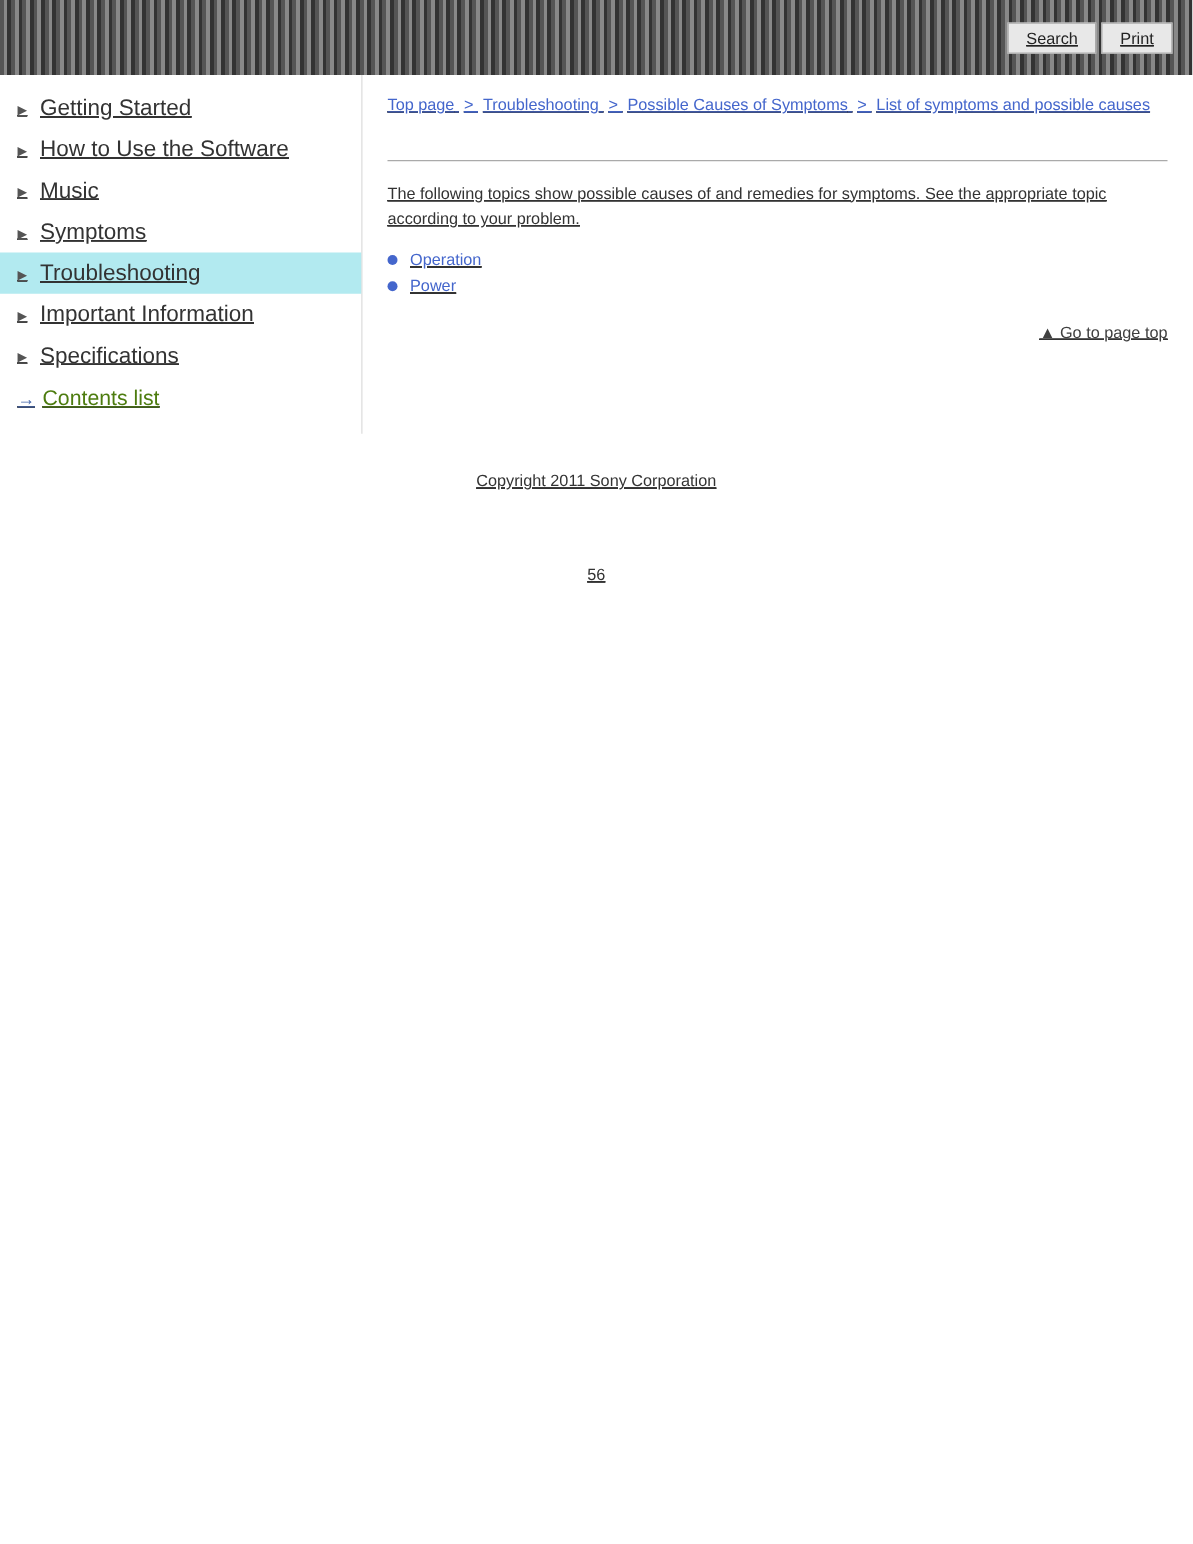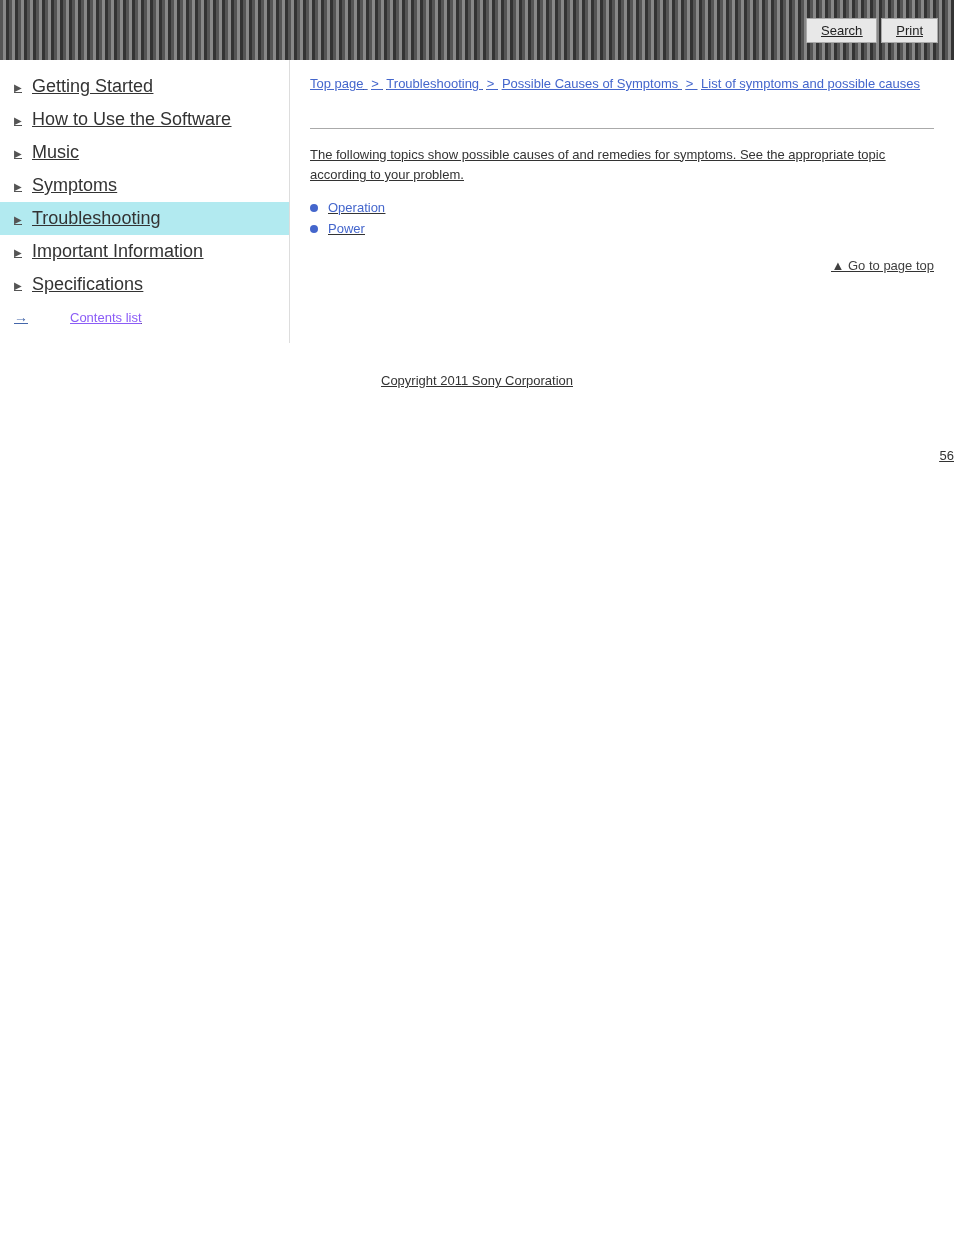--- a/index.html
+++ b/index.html
@@ -88,23 +88,22 @@
       cursor: pointer;
     }
 
     .contents-list-arrow {
       color: #4466aa;
       margin-right: 6px;
       font-size: 14px;
     }
 
     .contents-list-label {
-      color: #8b5cf6;
-      font-size: 13px;
-      margin-left: 36px;
+      color: #4d7c0f;
+      font-size: 17px;
     }
 
     
     .content-area {
       flex: 1;
       padding: 14px 20px 20px 20px;
     }
 
     
     .breadcrumb {
@@ -185,21 +184,21 @@
     
     .footer {
       text-align: center;
       font-size: 13px;
       color: #333;
       margin-top: 30px;
       padding-bottom: 20px;
     }
 
     .page-number {
-      text-align: right;
+      text-align: center;
       font-size: 13px;
       color: #333;
       margin-top: 40px;
     }
   </style>
 </head>
 <body>
 
 <div class="header-bar">
   <button class="header-btn">Search</button>

